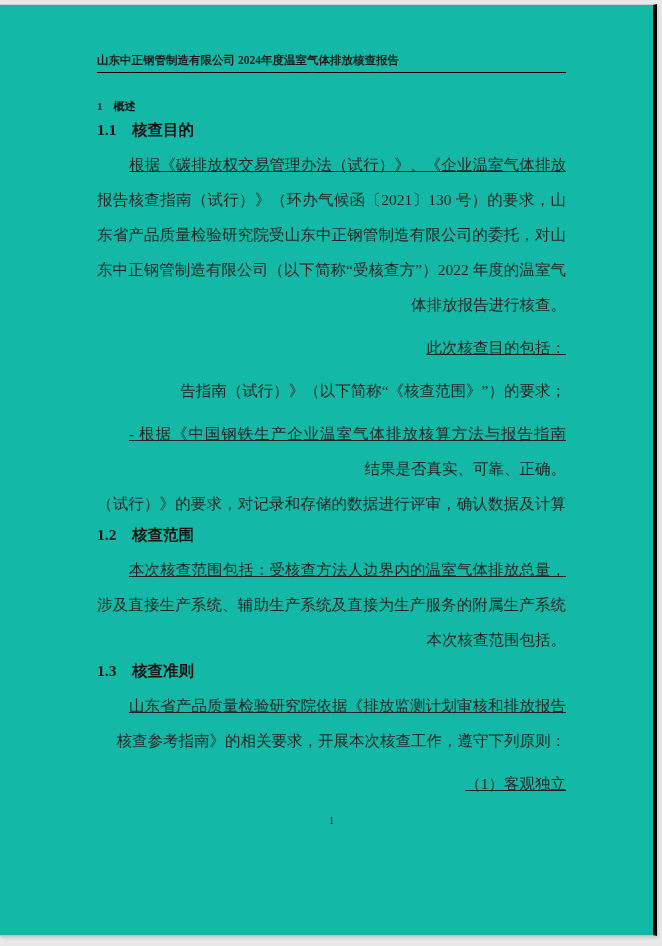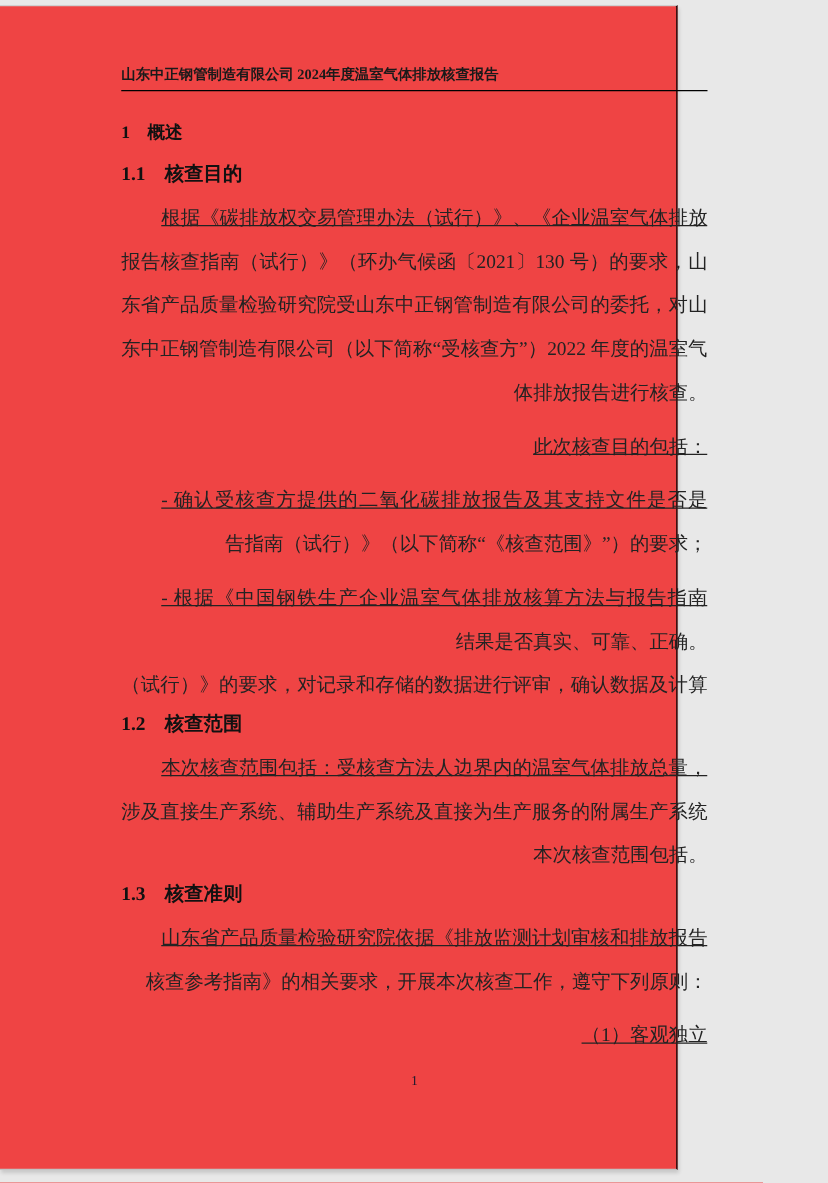--- a/index.html
+++ b/index.html
@@ -7,56 +7,56 @@
   body {
     background:#e8e8e8;
     font-family:"Liberation Serif","DejaVu Serif",serif;
     position:relative;
     overflow:hidden;
     color:#1f1f1f;
   }
   .page {
     position:absolute;
     left:0; top:4px;
-    width:542px; height:932px;
-    background:#ef4444;
+    width:657px; height:932px;
+    background:#14b8a6;
     border-top:1px solid #cfcfcf;
-    border-right:1px solid #000000;
+    border-right:4px solid #000000;
     border-bottom:1px solid #c2c2c2;
     box-shadow:1px 2px 3px rgba(0,0,0,0.14);
   }
   .content {
     position:absolute;
     left:97px; top:48px;
     width:469px;
   }
   .running-header {
     font-size:11.5px;
     font-weight:bold;
     line-height:15px;
     padding-bottom:4px;
     border-bottom:1.5px solid #000;
     color:#1a1a1a;
     white-space:nowrap;
   }
   .h1 {
     margin-top:24px;
-    font-size:14px;
+    font-size:11px;
     font-weight:bold;
     line-height:19px;
     color:#111;
   }
   .h2 {
     margin-top:5px;
     font-size:15.5px;
     font-weight:bold;
     line-height:18px;
     color:#111;
   }
-  .h2.first { margin-top:15px; }
+  .h2.first { margin-top:5px; }
   .para { margin-top:8px; }
   .line {
     font-size:15.5px;
     line-height:35px;
     max-height:35px;
     overflow:hidden;
     color:#232323;
     text-align:right;
   }
   .line.fill {
@@ -86,21 +86,20 @@
           <div class="line fill indent">根据《碳排放权交易管理办法（试行）》、《企业温室气体排放</div>
           <div class="line fill">报告核查指南（试行）》（环办气候函〔2021〕130 号）的要求，山</div>
           <div class="line fill">东省产品质量检验研究院受山东中正钢管制造有限公司的委托，对山</div>
           <div class="line fill">东中正钢管制造有限公司（以下简称“受核查方”）2022 年度的温室气</div>
           <div class="line">体排放报告进行核查。</div>
         </div>
         <div class="para">
           <div class="line indent">此次核查目的包括：</div>
         </div>
         <div class="para">
-          <div class="line fill indent">- 确认受核查方提供的二氧化碳排放报告及其支持文件是否是</div>
           <div class="line">告指南（试行）》（以下简称“《核查范围》”）的要求；</div>
         </div>
         <div class="para">
           <div class="line fill indent">- 根据《中国钢铁生产企业温室气体排放核算方法与报告指南</div>
           <div class="line">结果是否真实、可靠、正确。</div>
           <div class="line fill">（试行）》的要求，对记录和存储的数据进行评审，确认数据及计算</div>
         </div>
         <div class="h2">1.2　核查范围</div>
         <div class="para">
           <div class="line fill indent">本次核查范围包括：受核查方法人边界内的温室气体排放总量，</div>

